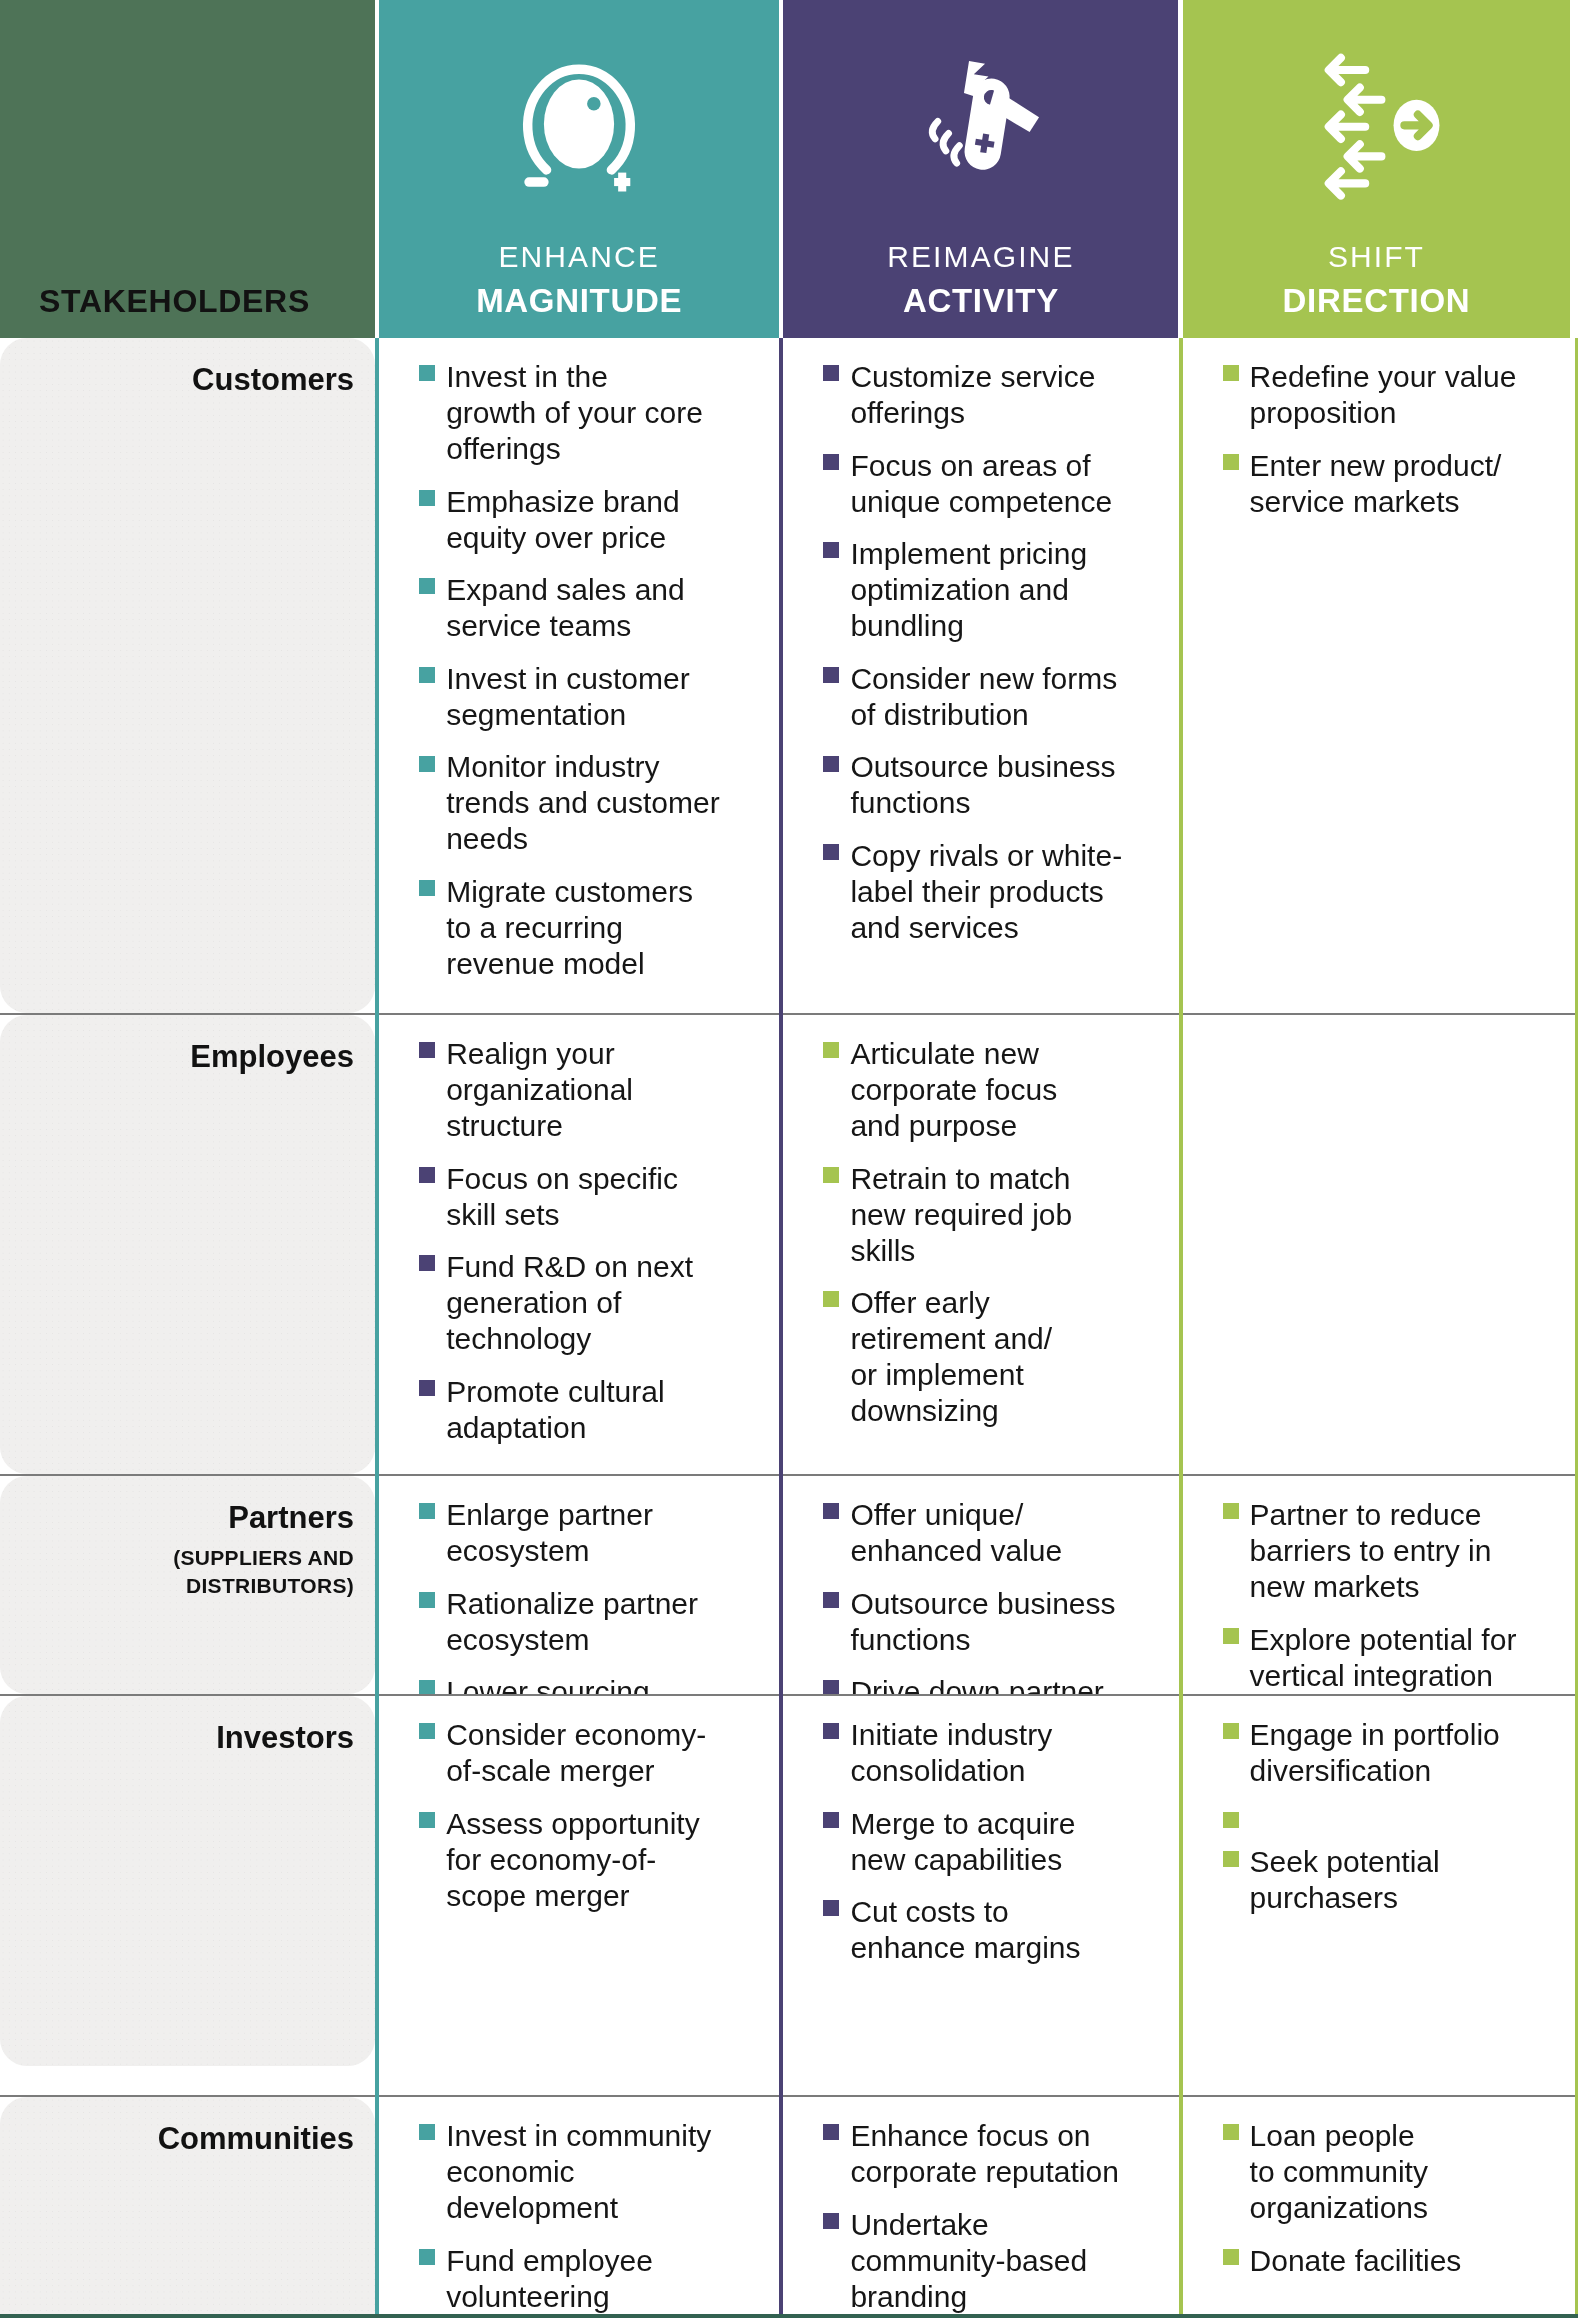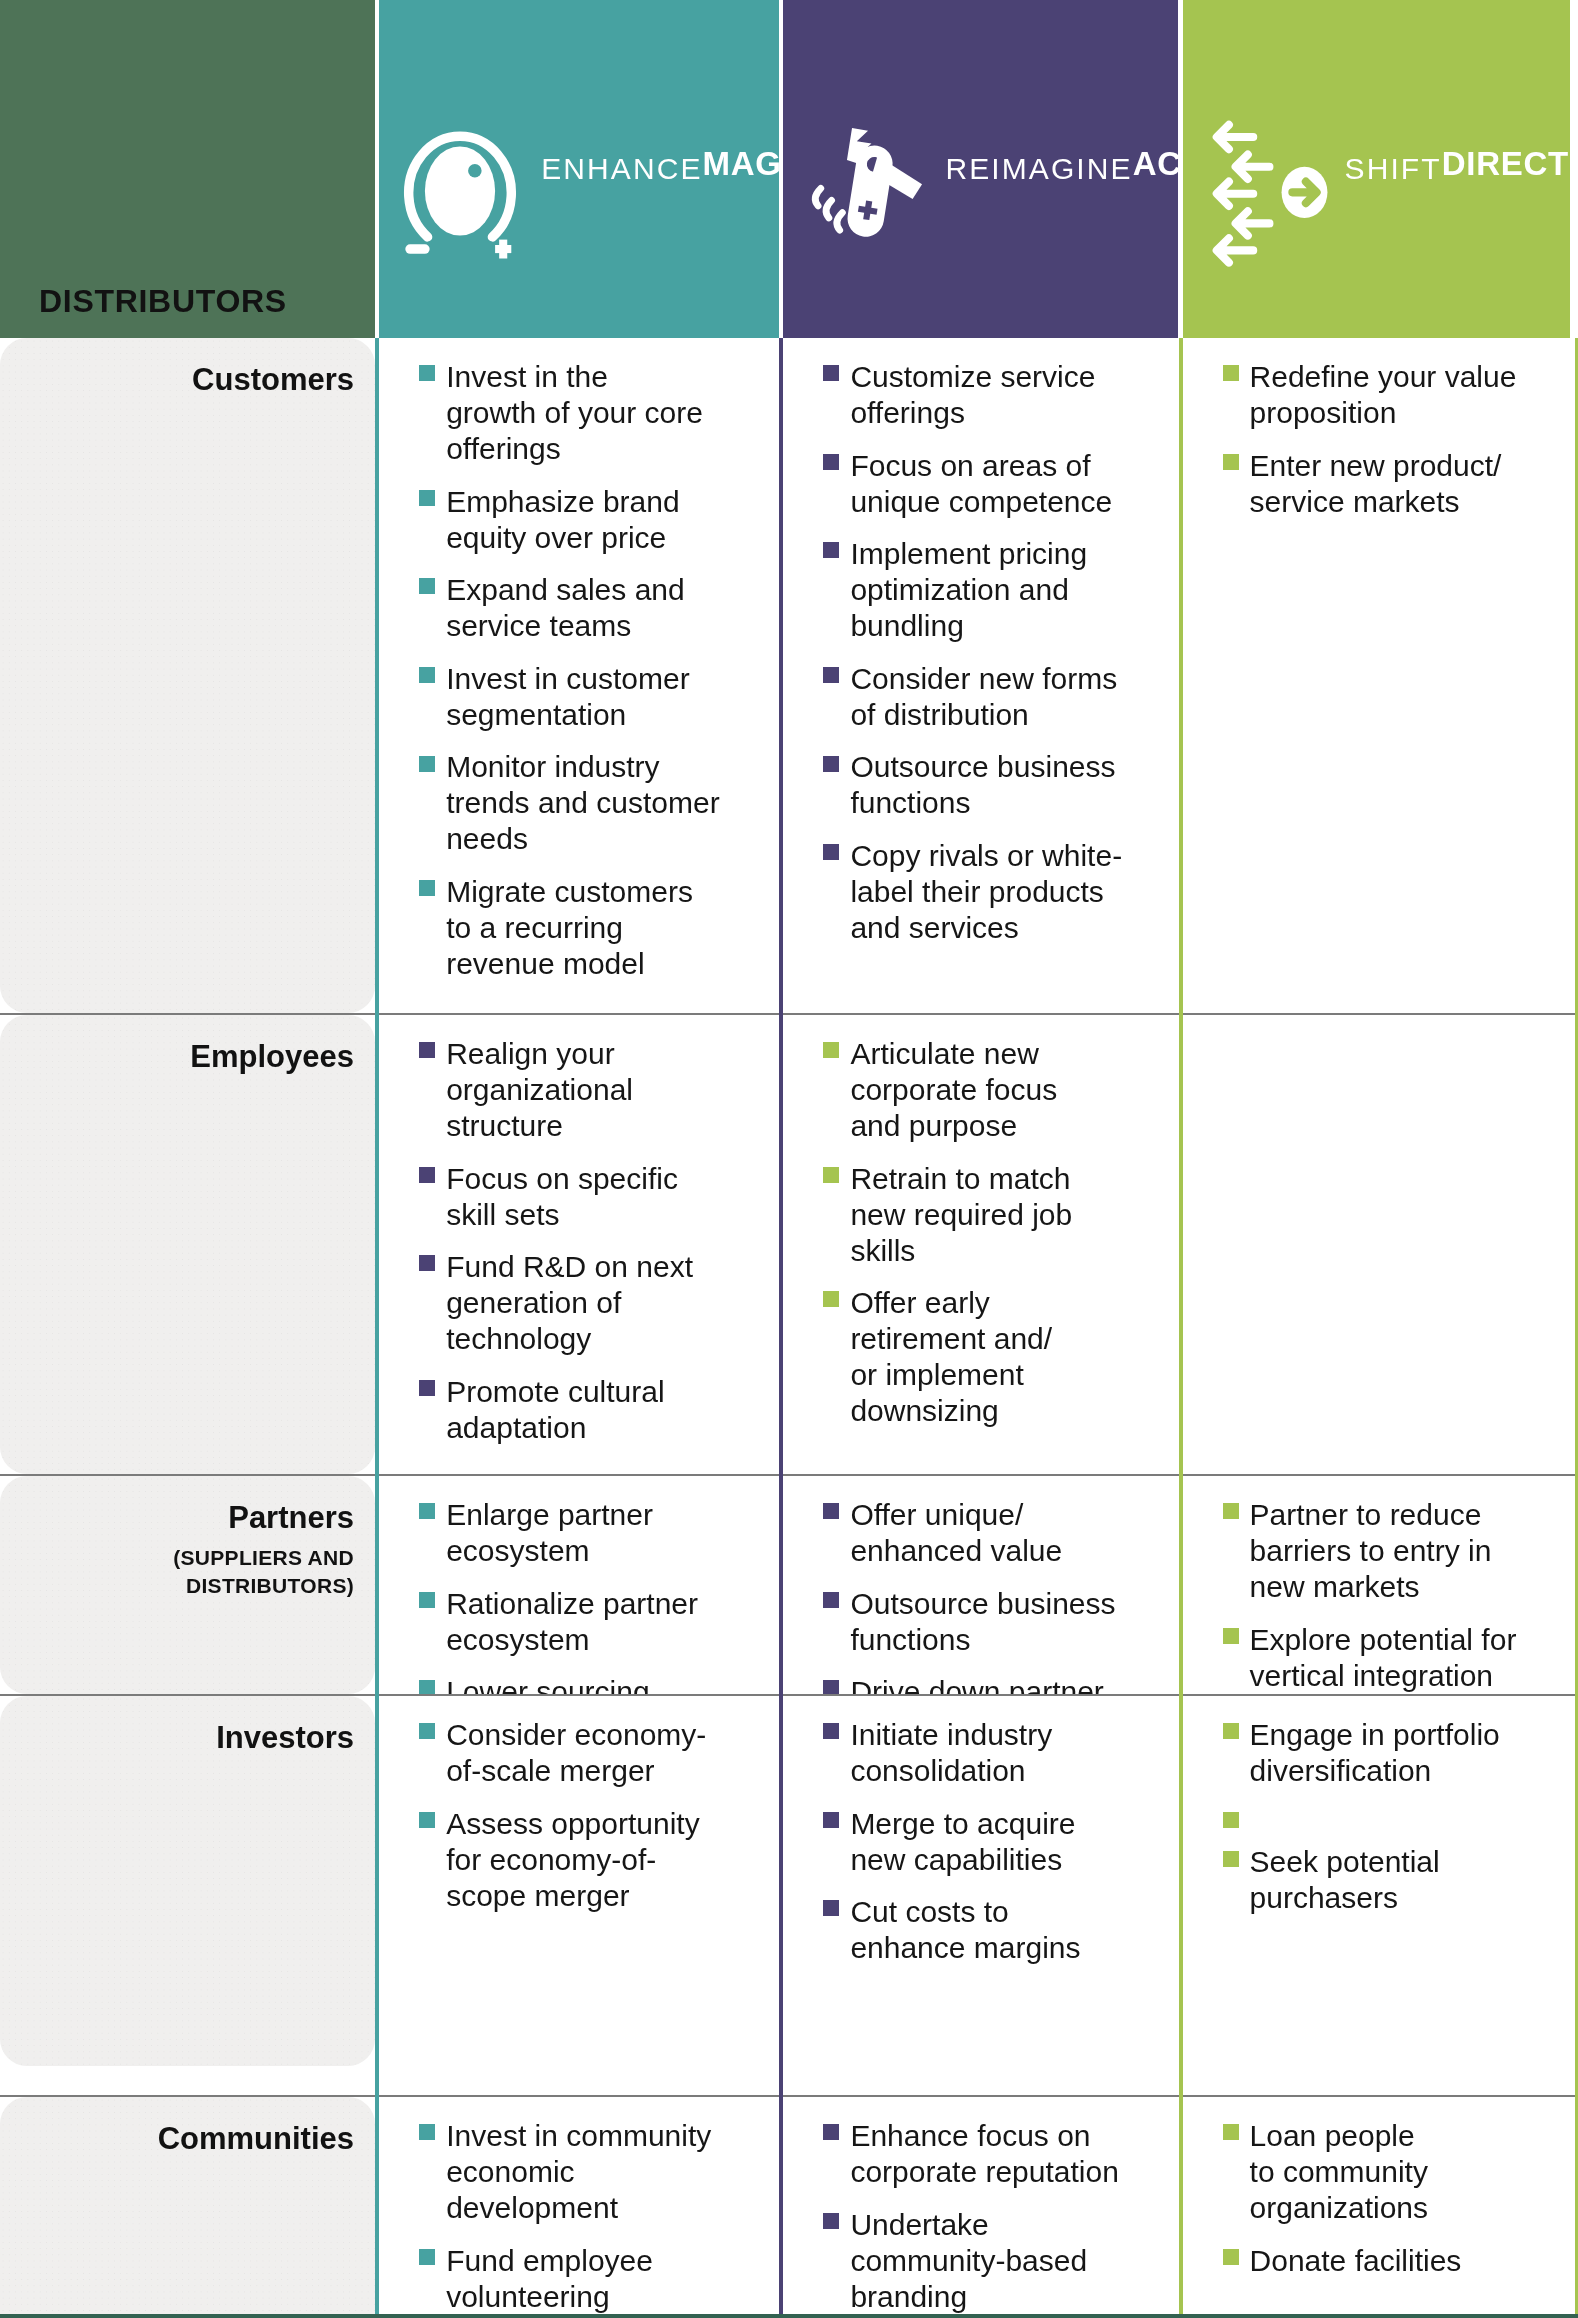--- a/index.html
+++ b/index.html
@@ -24,21 +24,21 @@
   .hcell.stakeholders {
     background: var(--header-green);
     display: flex; align-items: flex-end;
     padding: 0 0 18px 39px;
     box-shadow: 0 2.1px 0 0 #9b9b9b;
   }
   .stake-label {
     font-size: 32px; font-weight: 700; color: #121212; letter-spacing: 0.7px;
   }
   .hcol {
-    display: flex; flex-direction: row; align-items: center;
+    display: flex; flex-direction: column; align-items: center;
     color: #ffffff; height: 100%;
   }
   .hcol.enhance  { background: var(--teal); }
   .hcol.reimagine{ background: var(--purple); }
   .hcol.shift    { background: var(--green); width: calc(100% - 4.2px); }
   .hicon { margin-top: 43px; height: 162px; }
   .hicon svg { height: 162px; width: 162px; display:block; }
   .hspacer { flex: 1; }
   .hl1 { font-size: 30px; font-weight: 400; letter-spacing: 2.1px; }
   .hl2 { font-size: 33px; font-weight: 700; letter-spacing: 0.7px; margin-top: 8.3px; margin-bottom: 18px; }
@@ -78,21 +78,21 @@
   .vline.v-green2 { left: 1575px; background: var(--green); }
   .bottom-bar { position: absolute; left: 0; right: 0; bottom: 0; height: 5.5px; background: var(--bottom-bar); }
 </style>
 </head>
 <body>
 
 <div class="page">
 
   <div class="grid-row header-row">
     <div class="hcell stakeholders">
-      <span class="stake-label">DISTRIBUTORS</span>
+      <span class="stake-label">STAKEHOLDERS</span>
     </div>
 
     <div class="hcell hcol enhance">
       <div class="hicon">
         <svg viewBox="0 0 120 120">
           <path d="M 36 94 A 38 42 0 1 1 84 94" fill="none" stroke="#ffffff" stroke-width="7" stroke-linecap="round"></path>
           <ellipse cx="60" cy="60" rx="26" ry="33" fill="#ffffff"></ellipse>
           <circle cx="71" cy="45" r="5" fill="var(--teal)"></circle>
           <line x1="23" y1="103" x2="34" y2="103" stroke="#ffffff" stroke-width="7" stroke-linecap="round"></line>
           <line x1="86" y1="103" x2="98" y2="103" stroke="#ffffff" stroke-width="6" stroke-linecap="butt"></line>

